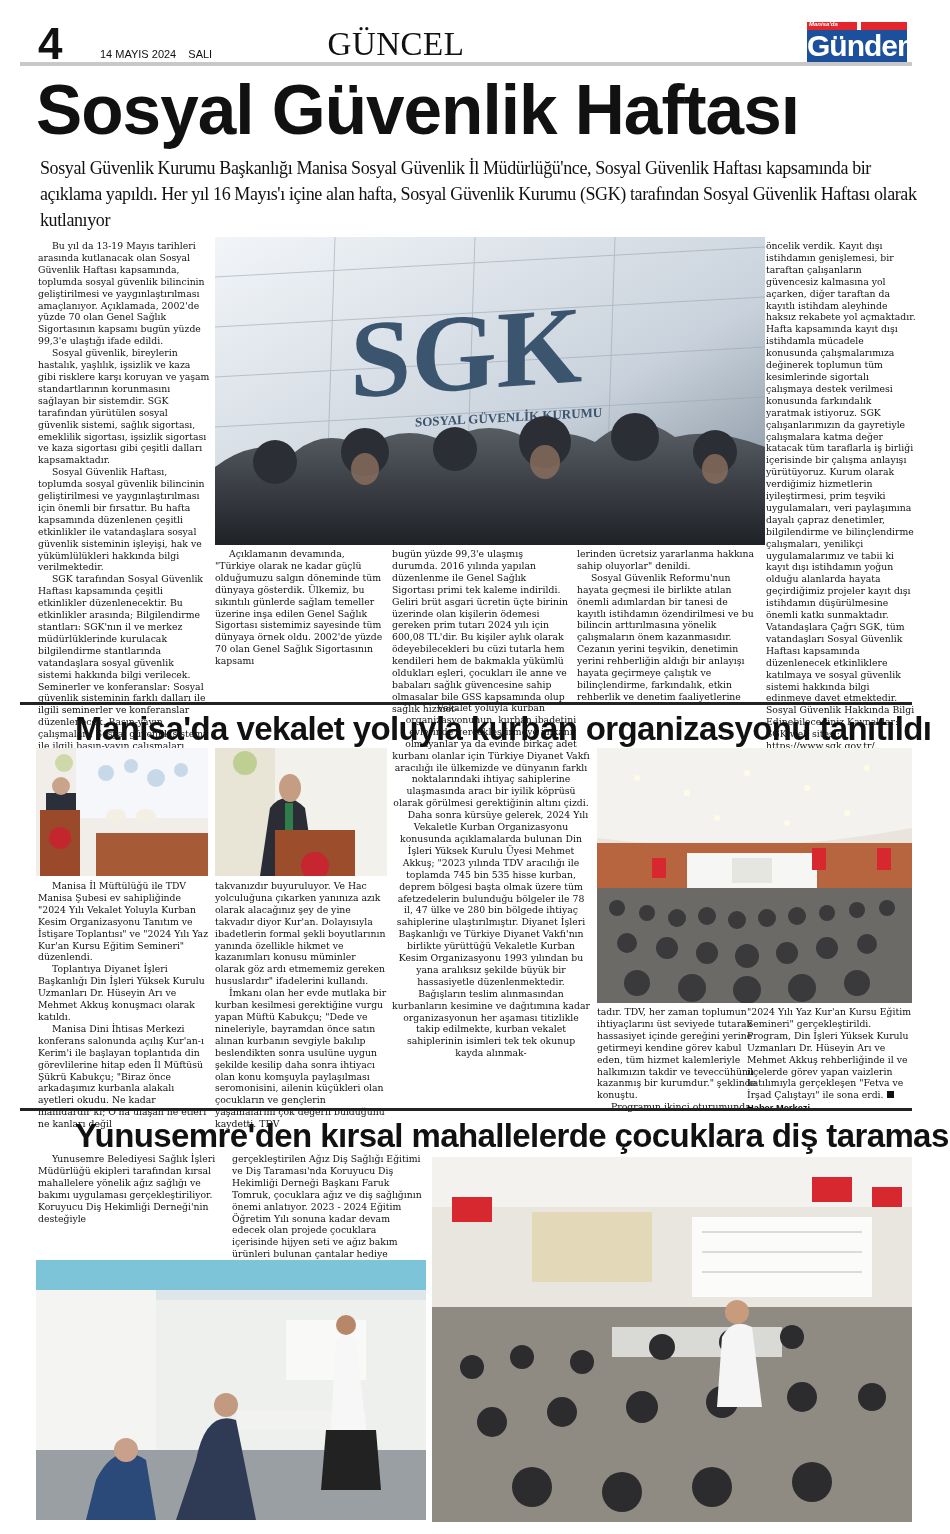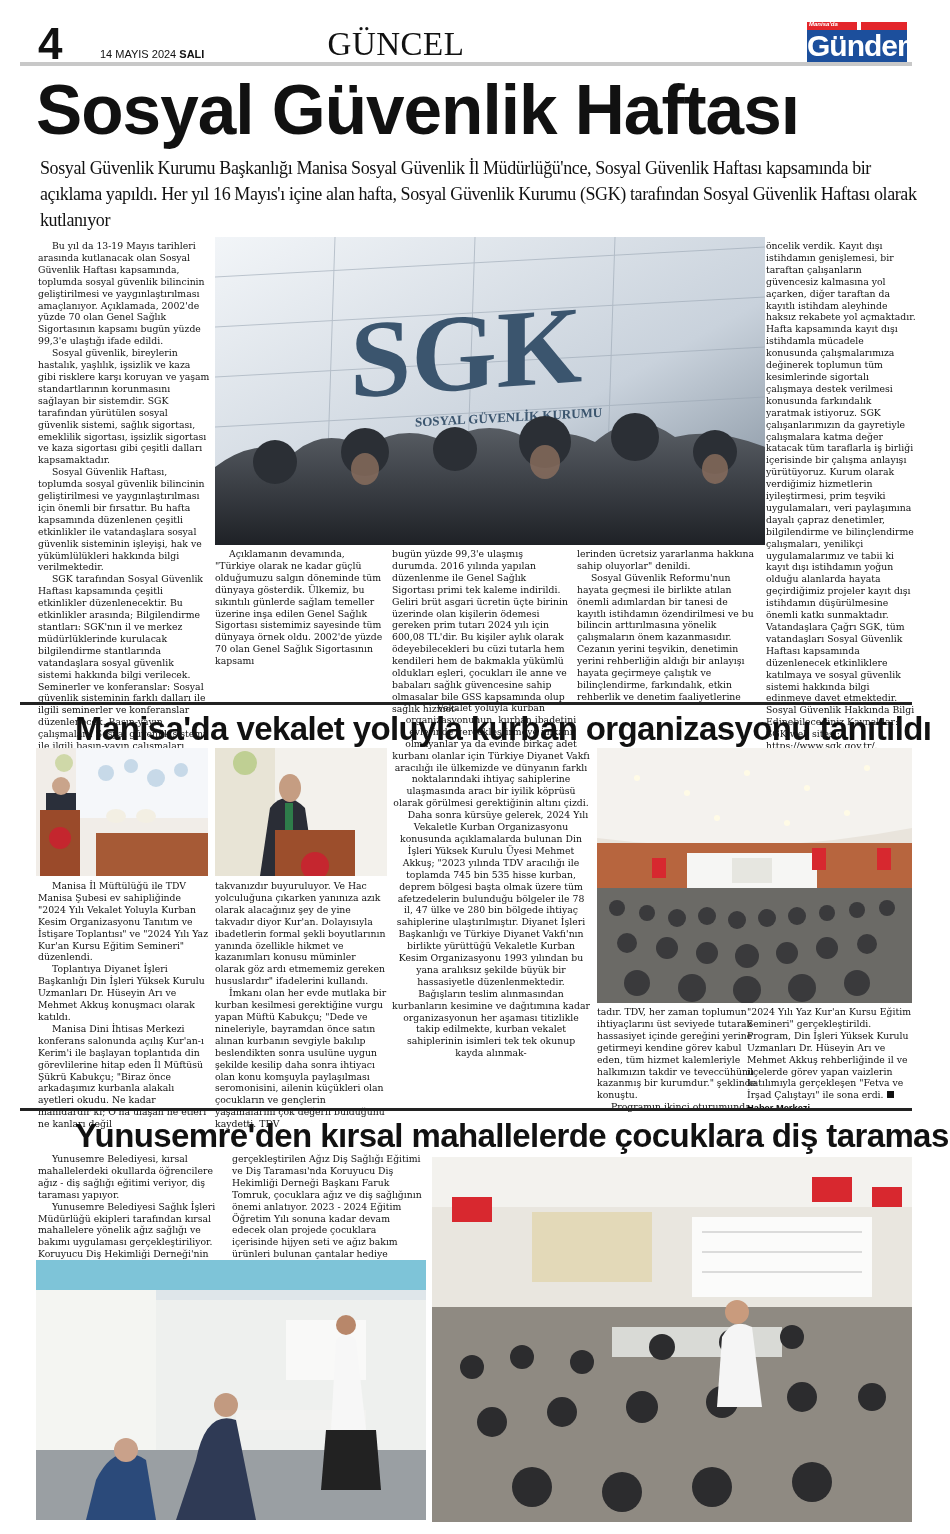--- a/index.html
+++ b/index.html
@@ -1,20 +1,20 @@
 <!DOCTYPE html>
 <html><head>
 <meta charset="utf-8">
 <style>
   html, body { margin: 0; padding: 0; background: #fff; }
   body { width: 950px; height: 1534px; position: relative; overflow: hidden; font-family: "DejaVu Serif", serif; color: #111; }
   .abs { position: absolute; }
   .pagenum { left: 38px; top: 22px; font-family: "Liberation Sans", sans-serif; font-weight: bold; font-size: 44px; line-height: 44px; letter-spacing: -1px; }
   .date { left: 100px; top: 48px; font-family: "Liberation Sans", sans-serif; font-size: 11px; }
-  .date b { font-weight: bold; }
+  .date b { font-weight: normal; margin-left: 9px; }
   .section { left: 0; width: 792px; top: 26px; text-align: center; font-family: "Liberation Serif", serif; font-size: 33px; letter-spacing: 0.5px; }
   .logo { left: 807px; top: 22px; width: 92px; height: 40px; }
   .logo .redbar1 { position:absolute; left:0; top:0; width:50px; height:8px; background:#e3262b; }
   .logo .redbar2 { position:absolute; left:54px; top:0; width:46px; height:8px; background:#e3262b; }
   .logo .blue { position:absolute; left:0; top:8px; width:100px; height:32px; background:#1c4f9c; color:#fff; font-family:"Liberation Sans",sans-serif; font-weight:bold; font-size:30px; line-height:32px; letter-spacing:-1px; text-align:center; }
   .logo .kicker { position:absolute; left:2px; top:-1px; color:#fff; font-size:6px; font-weight:bold; font-family:"Liberation Sans",sans-serif; font-style: italic; }
   .rule { left: 20px; width: 892px; height: 4px; background: #c8c8c8; }
   .rule.dark { background: #222; height: 3px; }
   .headline1 { left: 36px; top: 72px; font-family: "Liberation Sans", sans-serif; font-weight: 900; font-size: 70px; line-height: 76px; letter-spacing: -1px; white-space: nowrap; transform: scaleX(0.99); transform-origin: left; font-stretch: condensed; }
   .deck { left: 40px; top: 155px; width: 880px; font-family: Liberation Serif, serif; font-size: 18px; line-height: 26px; letter-spacing: -0.4px; }
@@ -215,21 +215,20 @@
 </div>
 <div class="abs col" style="left:747px; top:1006px; width:168px;">
   <p><span>"2024 Yılı Yaz Kur'an Kursu Eğitim Semineri" gerçekleştirildi.  Program, Din İşleri Yüksek Kurulu Uzmanları Dr. Hüseyin Arı ve Mehmet Akkuş rehberliğinde il ve ilçelerde görev yapan vaizlerin katılımıyla gerçekleşen "Fetva ve İrşad Çalıştayı" ile sona erdi.</span> <span class="sig"><span class="sq"></span><span>Haber Merkezi</span></span></p>
 </div>
 
 <div class="abs rule dark" style="top:1108px;"></div>
 
 <div class="abs h2" style="left:36px; top:1117px;">Yunusemre'den kırsal mahallelerde çocuklara diş taraması</div>
 
 <div class="abs col" style="left:38px; top:1153px; width:188px;">
-  <p class="ind">Yunusemre Belediyesi, kırsal mahallelerdeki okullarda öğrencilere ağız - diş sağlığı eğitimi veriyor, diş taraması yapıyor.</p>
   <p class="ind">Yunusemre Belediyesi Sağlık İşleri Müdürlüğü ekipleri tarafından kırsal mahallelere yönelik ağız sağlığı ve bakımı uygulaması gerçekleştiriliyor. Koruyucu Diş Hekimliği Derneği'nin desteğiyle</p>
 </div>
 <div class="abs col" style="left:232px; top:1153px; width:192px;">
   <p><span>gerçekleştirilen Ağız Diş Sağlığı Eğitimi ve Diş Taraması'nda Koruyucu Diş Hekimliği Derneği Başkanı Faruk Tomruk, çocuklara ağız ve diş sağlığının önemi anlatıyor. 2023 - 2024 Eğitim Öğretim Yılı sonuna kadar devam edecek olan projede çocuklara içerisinde hijyen seti ve ağız bakım ürünleri bulunan çantalar hediye ediliyor.</span> <span class="sig"><span class="sq"></span><span>Haber Merkezi</span></span></p>
 </div>
 
 <div class="abs photo" style="left:36px; top:1260px; width:390px; height:260px;">
   <svg width="390" height="260" viewBox="0 0 390 260">
     <rect width="390" height="260" fill="#dfe6ea"></rect>
     <rect x="0" y="0" width="390" height="30" fill="#7ec4d8"></rect>

